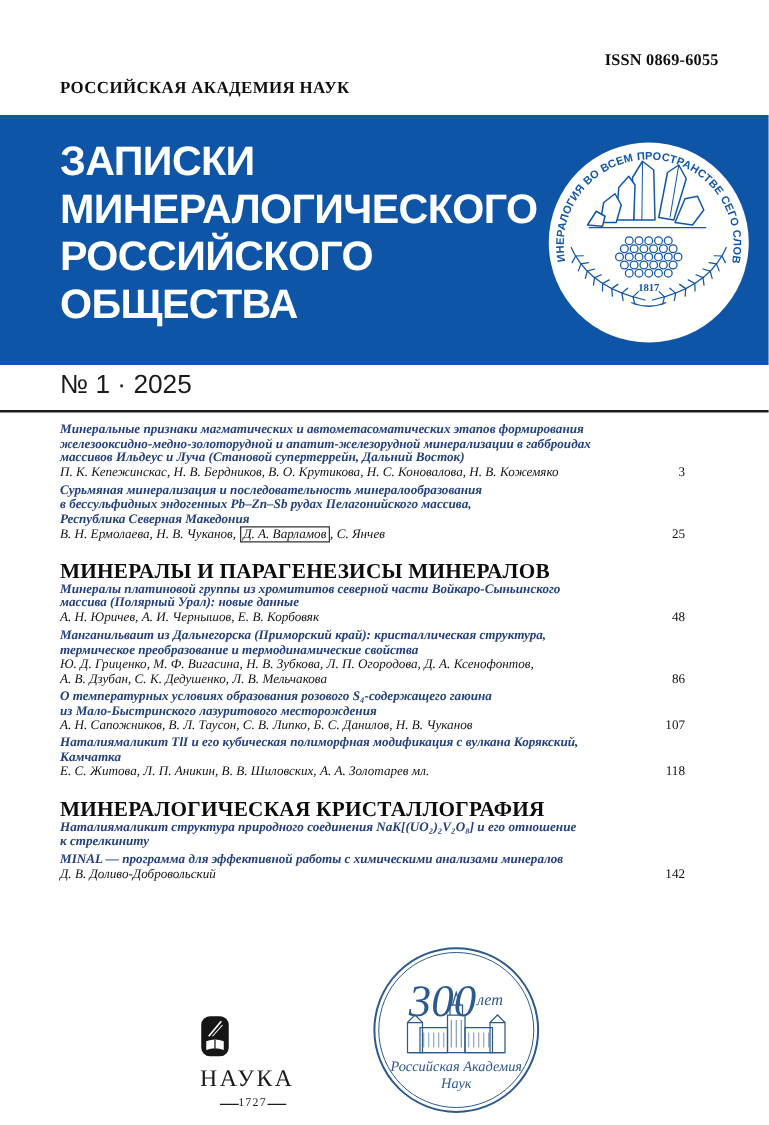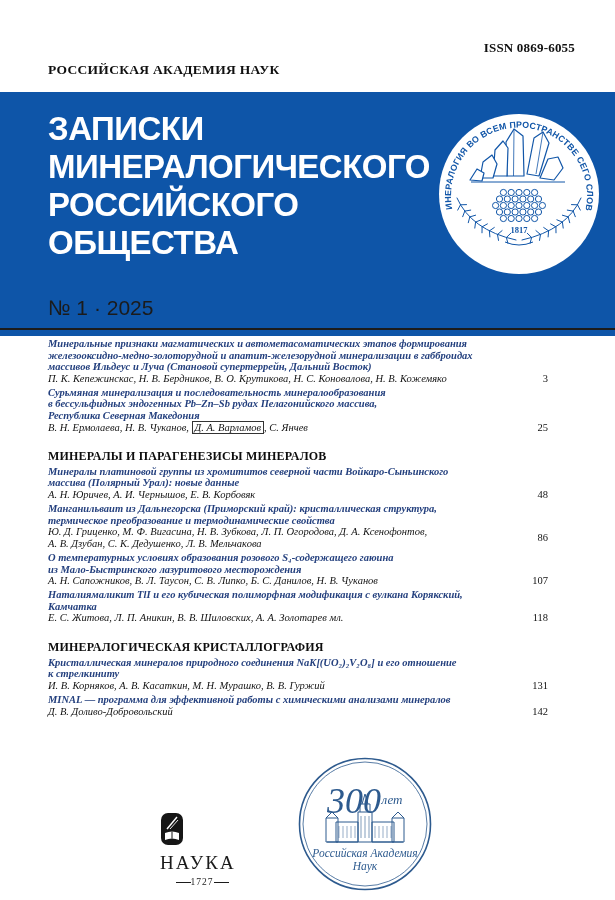--- a/index.html
+++ b/index.html
@@ -5,39 +5,39 @@
   html,body{margin:0;padding:0;}
   body{
     width:615px;height:900px;position:relative;overflow:hidden;
     background:#ffffff;color:#101010;
     font-family:"Liberation Serif",serif;
   }
   
   .issn{position:absolute;top:40px;right:40px;font-weight:bold;font-size:13px;letter-spacing:.2px;}
   .academy{position:absolute;top:62px;left:48px;font-weight:bold;font-size:13.5px;letter-spacing:.3px;}
   
-  .band{position:absolute;top:92px;left:0;width:615px;height:244px;background:#0e55a8;}
+  .band{position:absolute;top:92px;left:0;width:615px;height:200px;background:#0e55a8;}
   .masthead-title{
     position:absolute;left:48px;top:18px;color:#fff;
     font-family:"Liberation Sans",sans-serif;font-weight:bold;
     font-size:33px;line-height:38px;letter-spacing:-.5px;
   }
   .emblem{position:absolute;left:437px;top:20px;}
   .motto-text{font-family:"Liberation Sans",sans-serif;font-weight:bold;fill:#1156a8;}
   
   .issue{position:absolute;top:296px;left:48px;font-family:"Liberation Sans",sans-serif;font-size:21px;color:#1b1b1b;}
   .rule{position:absolute;top:328px;left:0;width:615px;height:2px;background:#1c1c1c;}
   
   .toc{position:absolute;top:338px;left:48px;width:500px;font-size:10.5px;line-height:11.6px;}
   .toc-article{margin-bottom:2.5px;}
   .toc-title{font-weight:bold;color:#24407e;white-space:pre-line;font-style:italic;}
-  .toc-meta{display:flex;align-items:center;}
+  .toc-meta{display:flex;align-items:flex-end;}
   .toc-authors{font-style:italic;white-space:pre-line;flex:1;color:#121212;}
   .toc-page{margin-left:8px;color:#121212;}
-  .toc-section{font-weight:bold;font-size:12px;margin:18px 0 3px;color:#0d0d0d;letter-spacing:.2px;}
+  .toc-section{font-weight:bold;font-size:17px;margin:18px 0 3px;color:#0d0d0d;letter-spacing:.2px;}
   .boxed{border:1px solid #333;padding:0 2px;}
   
   .nauka{position:absolute;left:160px;top:812px;width:84px;text-align:left;color:#1b1b1b;}
   .nauka-name{font-size:19px;letter-spacing:2px;margin-top:2px;}
   .nauka-year{display:flex;align-items:center;justify-content:center;gap:0;margin-top:3px;font-size:9.5px;letter-spacing:1px;}
   .nauka-year .dash{width:15px;height:1px;background:#1b1b1b;}
   .seal{position:absolute;left:297px;top:756px;}
   .seal text{fill:#2d5a8e;}
 </style>
 </head>
@@ -203,26 +203,22 @@
 Камчатка</div>
     <div class="toc-meta">
       <div class="toc-authors">Е. С. Житова, Л. П. Аникин, В. В. Шиловских, А. А. Золотарев мл.</div>
       <div class="toc-page">118</div>
     </div>
   </div>
 
   <div class="toc-section">МИНЕРАЛОГИЧЕСКАЯ КРИСТАЛЛОГРАФИЯ</div>
 
   <div class="toc-article">
-    <div class="toc-title">Кристаллическая минералов природного соединения NaK[(UO₂)₂V₂O₈] и его отношение
+    <div class="toc-title">Наталиямаликит структура природного соединения NaK[(UO₂)₂V₂O₈] и его отношение
 к стрелкиниту</div>
-    <div class="toc-meta">
-      <div class="toc-authors">И. В. Корняков, А. В. Касаткин, М. Н. Мурашко, В. В. Гуржий</div>
-      <div class="toc-page">131</div>
-    </div>
   </div>
 
 
   <div class="toc-article">
     <div class="toc-title">MINAL — программа для эффективной работы с химическими анализами минералов</div>
     <div class="toc-meta">
       <div class="toc-authors">Д. В. Доливо-Добровольский</div>
       <div class="toc-page">142</div>
     </div>
   </div>

